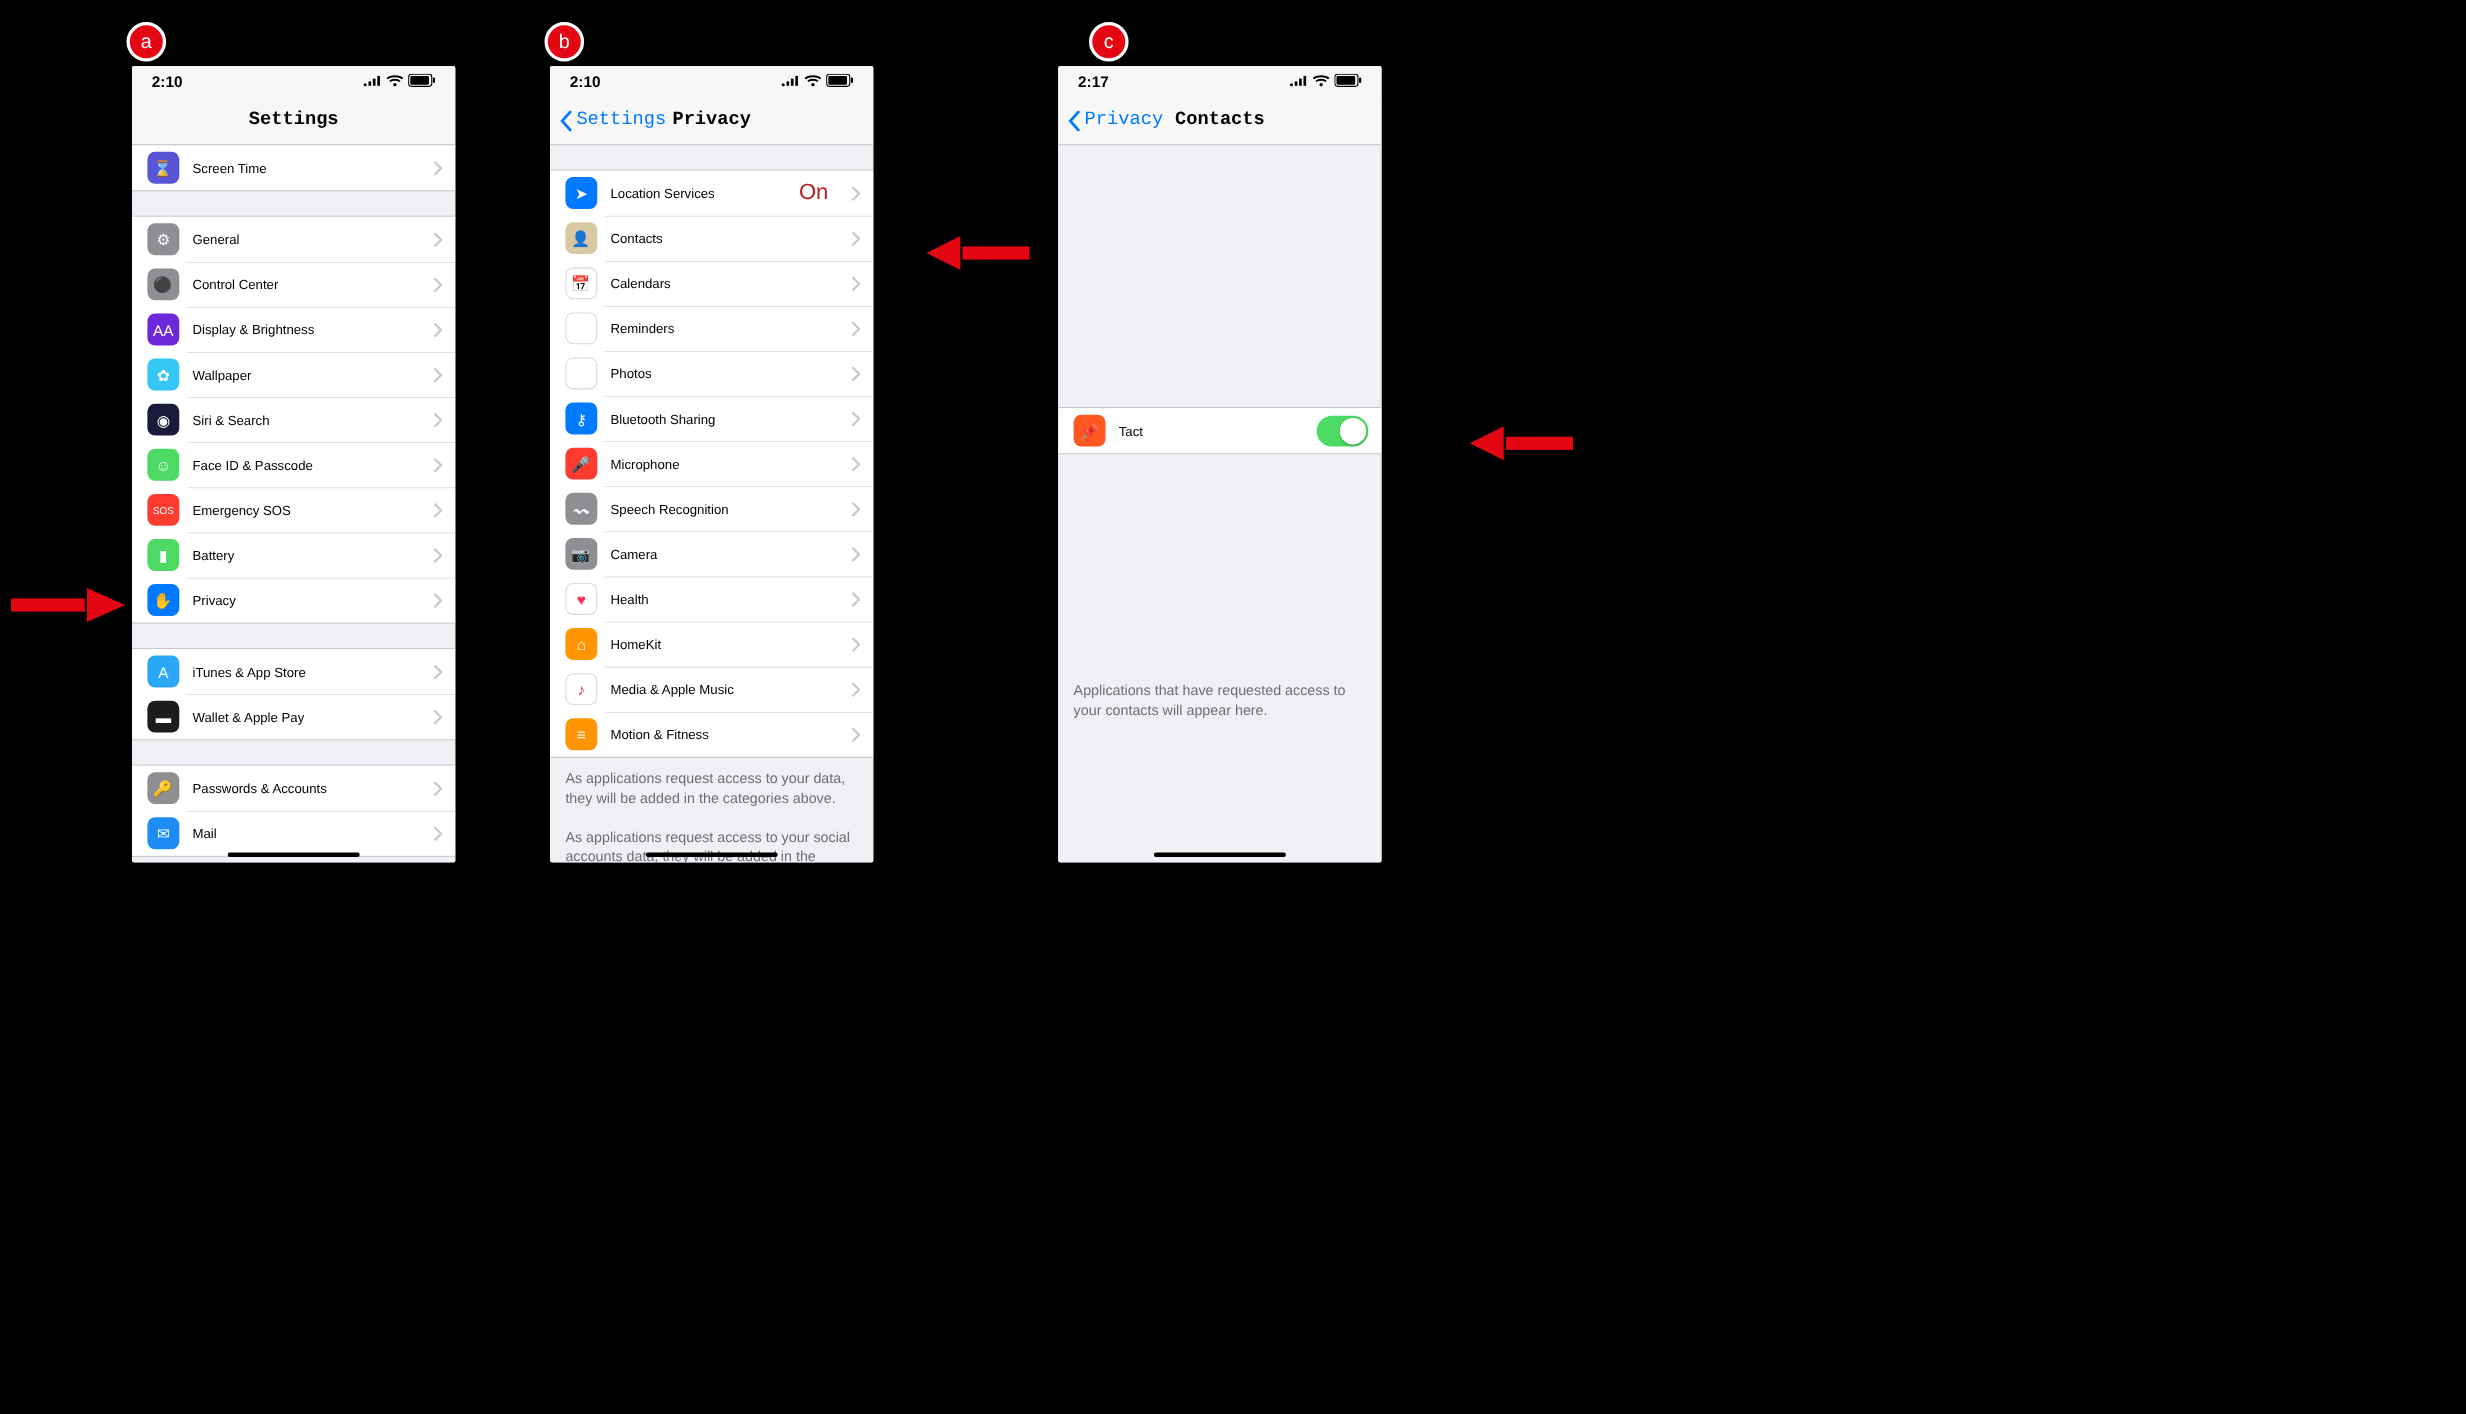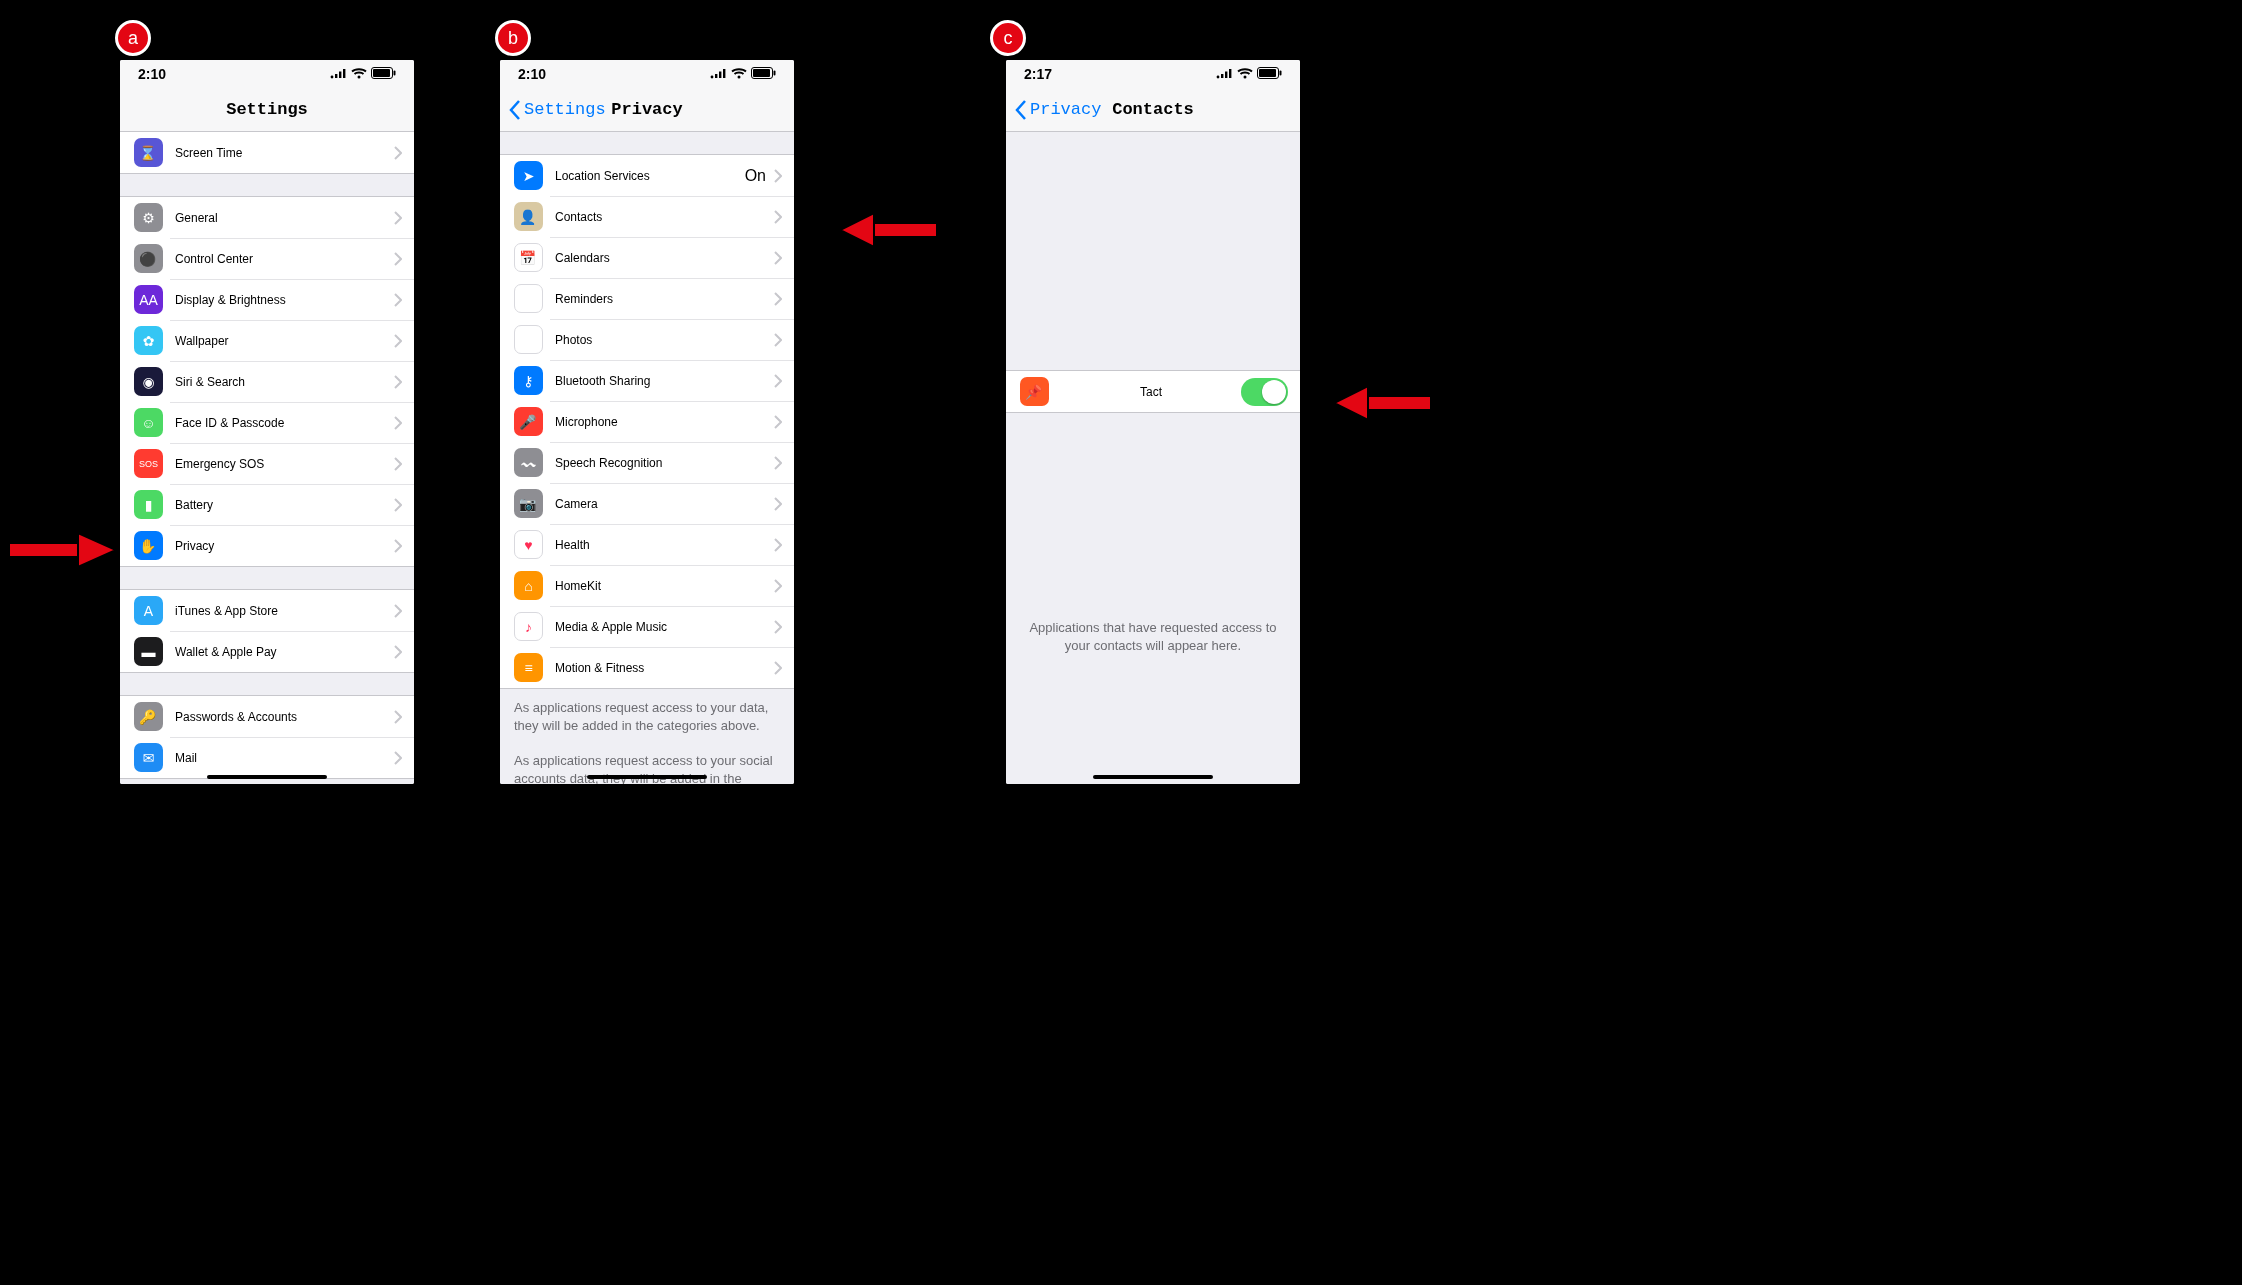--- a/index.html
+++ b/index.html
@@ -16,21 +16,21 @@
     width: 294px;
     height: 724px;
     background: #efeff4;
     border-radius: 2px;
     overflow: hidden;
     display: flex;
     flex-direction: column;
   }
   .phone-a { left: 120px; top: 60px; }
   .phone-b { left: 500px; top: 60px; }
-  .phone-c { left: 1006px; top: 60px; text-align: center; }
+  .phone-c { left: 962px; top: 60px; }
 
   
   .step-badge {
     position: absolute;
     width: 36px; height: 36px;
     border-radius: 50%;
     background: #e30613;
     color: #fff;
     font-size: 18px;
     display: flex; align-items: center; justify-content: center;
@@ -108,21 +108,21 @@
   .app-icon {
     width: 29px; height: 29px;
     border-radius: 7px;
     margin-right: 12px;
     flex-shrink: 0;
     display: flex; align-items: center; justify-content: center;
     color: #fff;
     font-size: 16px;
   }
   .row-label { flex: 1; font-size: 12px; color: #000; }
-  .row-value { color: #000000; font-size: 16px; margin-right: 8px; }
+  .row-value { color: #b91c1c; font-size: 20px; margin-right: 21px; }
   .chevron { color: #c7c7cc; }
   .chevron svg { width: 8px; height: 14px; display: block; }
 
   .footer-note {
     color: #6d6d72;
     font-size: 13px;
     padding: 6px 14px 18px;
     line-height: 1.35;
   }
 

